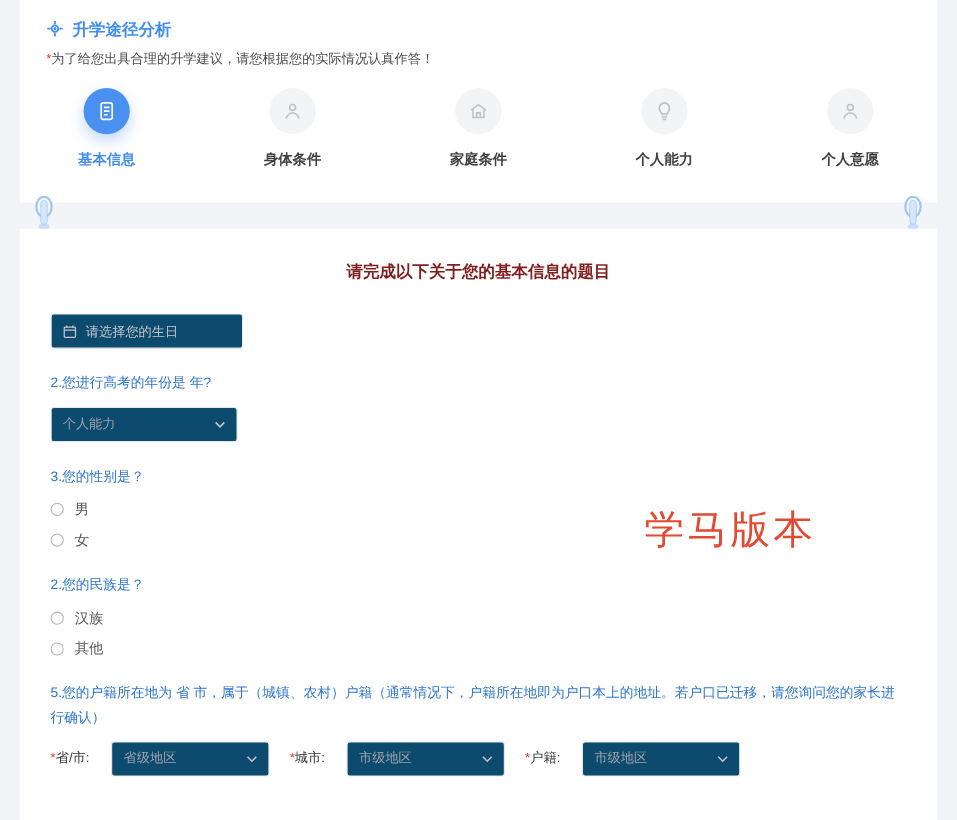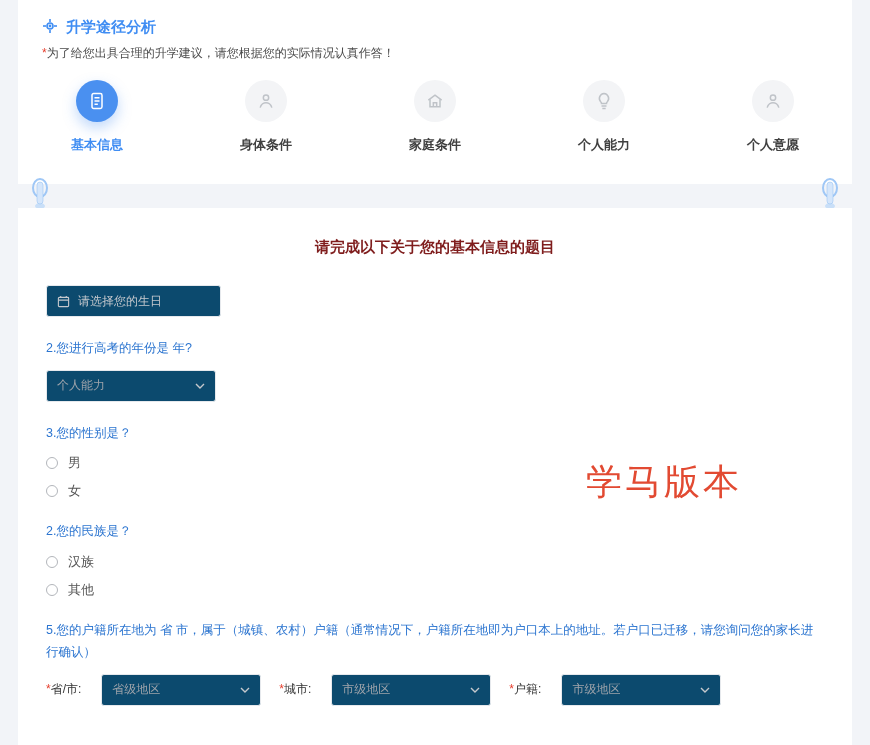--- a/index.html
+++ b/index.html
@@ -97,21 +97,21 @@
   .radio-row{display:flex;align-items:center;gap:10px;}
   .radio{
     width:12px;height:12px;border-radius:50%;border:1px solid #b3b6bb;display:inline-block;
   }
   .rlabel{font-size:13px;color:#555;}
 
   .loc-row{display:flex;align-items:center;gap:18px;flex-wrap:wrap;}
   .loc-group{display:flex;align-items:center;gap:20px;}
   .loc-label{font-size:12px;color:#333;}
   .loc-label .star{color:var(--red);}
-  .loc-select{width:160px;}
+  .loc-select{width:144px;}
 
   .watermark{
     position:absolute;top:250px;right:110px;font-size:36px;font-family:"SimSun",serif;
     color:var(--watermark);letter-spacing:3px;pointer-events:none;
   }
 
   .cal-icon svg{width:13px;height:13px;display:block;}
 
 </style>
 </head>

